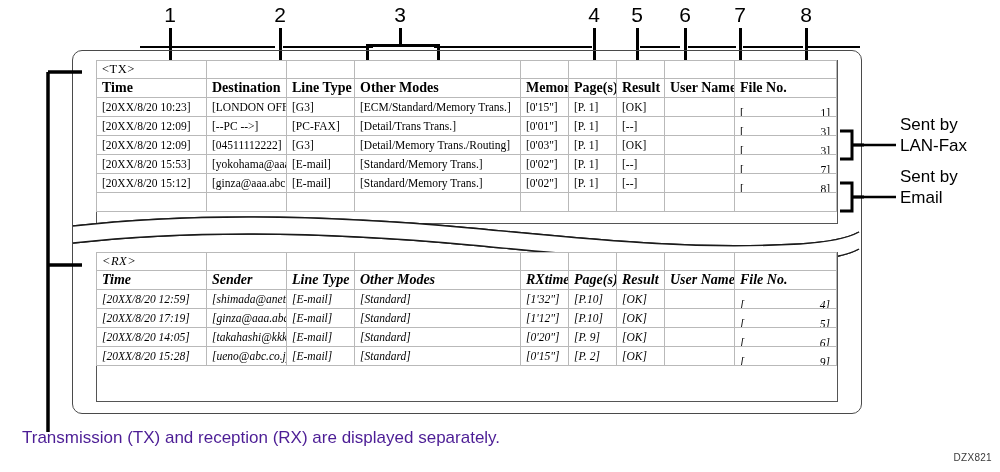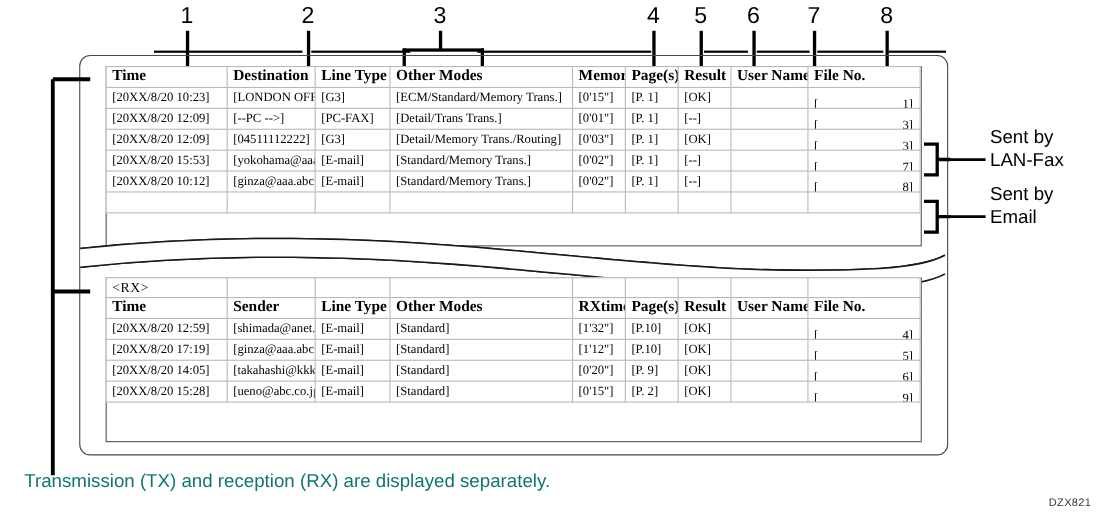--- a/index.html
+++ b/index.html
@@ -77,21 +77,21 @@
   }
   .side-brace{position:absolute;}
 
   
   .left-brace{position:absolute;}
 
   
   .caption{
     position:absolute;left:22px;top:428px;
     font-family:"Liberation Sans",sans-serif;
-    font-size:17px;color:#0f766e;white-space:nowrap;
+    font-size:17px;color:#4c1d95;white-space:nowrap;
   }
   .docid{
     position:absolute;right:8px;top:452px;
     font-family:"Liberation Sans",sans-serif;
     font-size:10px;color:#3a3a3a;letter-spacing:.3px;
   }
 
   
   .deep-tick{position:absolute;width:3px;background:#000;margin-left:-1px;}
   .elbow{position:absolute;}
@@ -143,20 +143,31 @@
           <col style="width:80px">
           <col style="width:68px">
         <col style="width:166px">
           <col style="width:48px">
           <col style="width:48px">
         <col style="width:48px">
           <col style="width:70px">
           <col style="width:102px">
       </colgroup>
       <tbody>
+          <tr class="titlerow">
+        <td class="first">&lt;TX&gt;</td>
+        <td></td>
+            <td></td>
+        <td></td>
+            <td></td>
+        <td></td>
+            <td></td>
+        <td></td>
+            <td></td>
+      </tr>
       <tr class="hdr">
         <td>Time</td>
         <td>Destination</td>
         <td>Line Type</td>
         <td>Other Modes</td>
         <td>Memory</td>
         <td>Page(s)</td>
         <td>Result</td>
         <td>User Name</td>
         <td>File No.</td>
@@ -211,21 +222,21 @@
         <td>[0'02"]</td>
         <td>[P. 1]</td>
         <td>[--]</td>
         <td></td>
         <td class="num">
           <span class="lb">[</span>
           <span class="rb">7]</span>
         </td>
       </tr>
       <tr>
-        <td>[20XX/8/20  10:12]</td>
+        <td>[20XX/8/20  15:12]</td>
         <td>[ginza@aaa.abc.co.jp]</td>
         <td>[E-mail]</td>
         <td>[Standard/Memory Trans.]</td>
         <td>[0'02"]</td>
         <td>[P. 1]</td>
         <td>[--]</td>
         <td></td>
         <td class="num">
           <span class="lb">[</span>
           <span class="rb">8]</span>
@@ -252,21 +263,21 @@
 
     <path d="M73,243 C200,229 330,232 470,245 C600,257 690,267 800,261 C830,259 848,255 859,249" fill="none" stroke="#1a1a1a" stroke-width="1.4"></path>
 
     <path d="M73,226 C200,212 330,215 470,228 C600,240 690,250 800,244 C830,242 848,238 859,232
              L859,249 C848,255 830,259 800,261 C690,267 600,257 470,245 C330,232 200,229 73,243 Z" fill="#ffffff" stroke="none"></path>
     <path d="M73,226 C200,212 330,215 470,228 C600,240 690,250 800,244 C830,242 848,238 859,232" fill="none" stroke="#1a1a1a" stroke-width="1.4"></path>
     <path d="M73,243 C200,229 330,232 470,245 C600,257 690,267 800,261 C830,259 848,255 859,249" fill="none" stroke="#1a1a1a" stroke-width="1.4"></path>
   </svg>
 
   <div class="tbl-wrap" style="left:96px;top:252px;width:740px;height:148px;">
-    <table class="fax-table" style="left:-1px;top:-1px;width:740px;">
+    <table class="fax-table" style="left:-1px;top:-1px;width:740px;font-style:italic;">
       <colgroup>
         <col style="width:110px">
           <col style="width:80px">
           <col style="width:68px">
         <col style="width:166px">
           <col style="width:48px">
           <col style="width:48px">
         <col style="width:48px">
           <col style="width:70px">
           <col style="width:102px">

